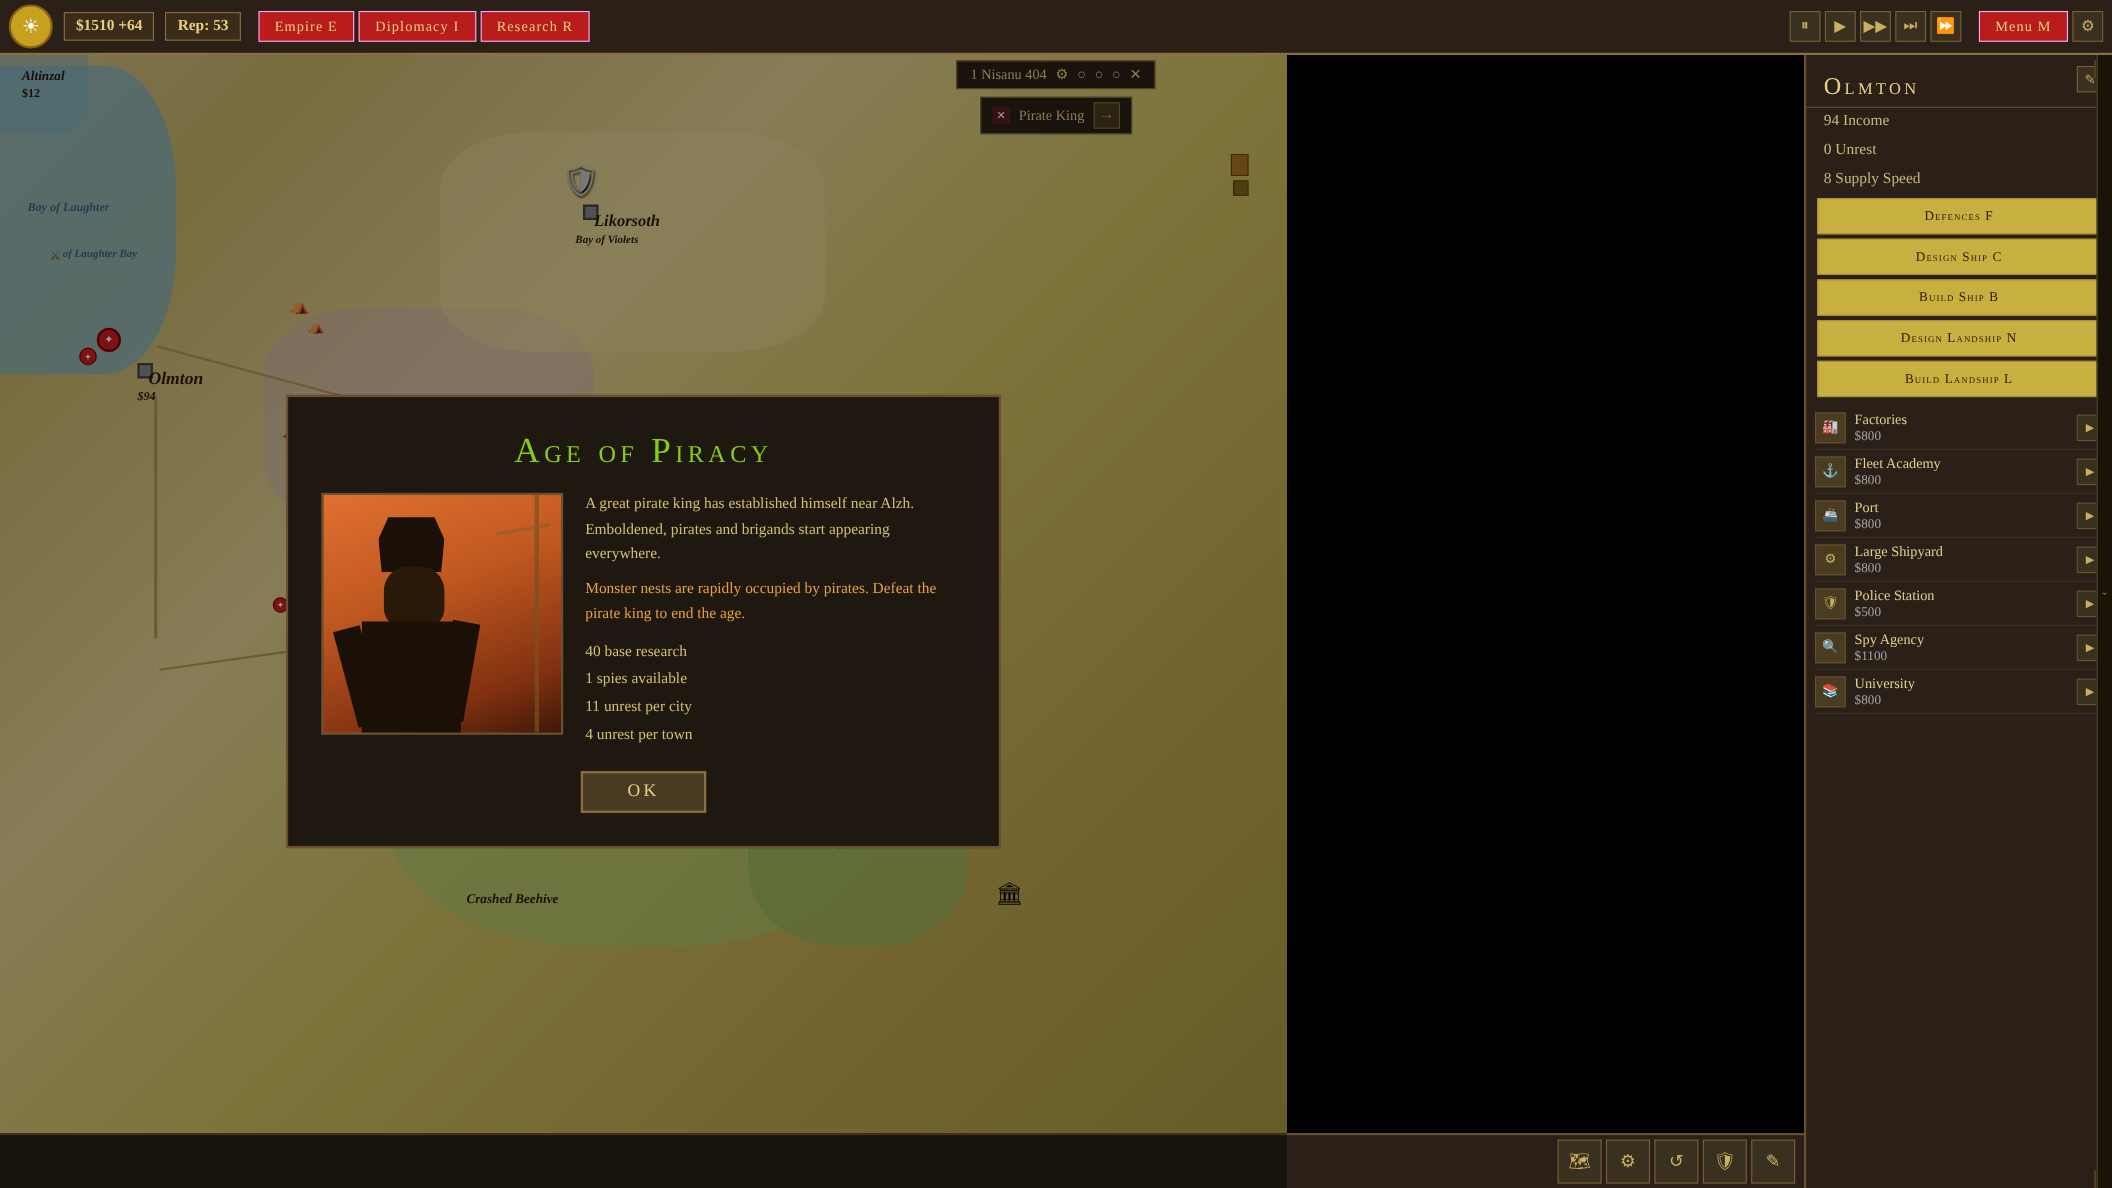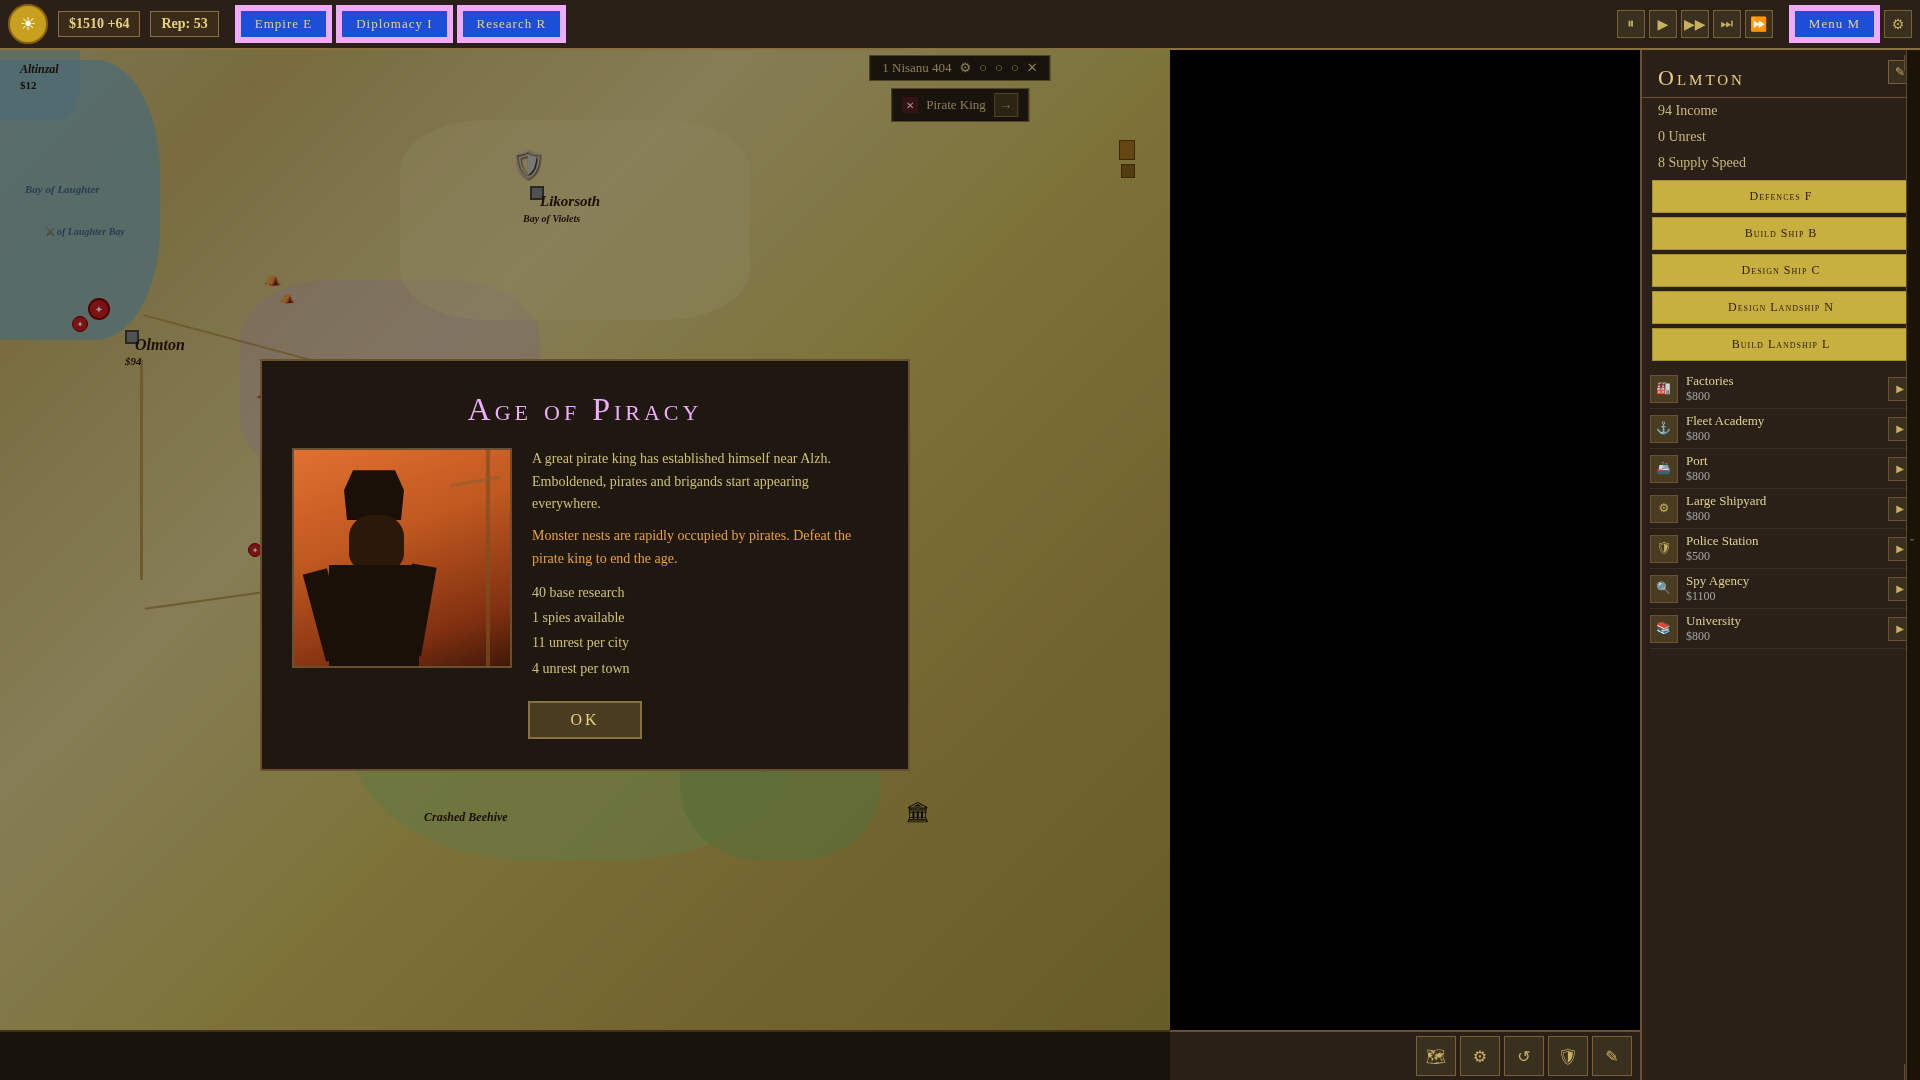--- a/index.html
+++ b/index.html
@@ -58,22 +58,22 @@
       background: #3a2c18;
       border: 1px solid #8a7040;
       color: #e8d080;
       padding: 4px 10px;
       font-size: 14px;
       font-weight: bold;
       margin-left: 6px;
     }
 
     .tb-btn {
-      background: #1d4ed8;
-      border: 6px solid #f0abfc;
+      background: #b91c1c;
+      border: 1px solid #f0abfc;
       color: #e8d080;
       padding: 5px 14px;
       font-size: 13px;
       cursor: pointer;
       font-family: inherit;
       letter-spacing: 1px;
     }
 
     .tb-spacer { flex: 1; }
 
@@ -260,21 +260,21 @@
       width: 650px;
       background: #1e1810;
       border: 2px solid #6a5030;
       padding: 30px;
       position: relative;
     }
 
     .modal-title {
       text-align: center;
       font-size: 32px;
-      color: #f0abfc;
+      color: #84cc16;
       font-variant: small-caps;
       letter-spacing: 4px;
       margin-bottom: 20px;
     }
 
     .modal-content {
       display: flex;
       gap: 20px;
     }
 
@@ -527,22 +527,22 @@
 
 <div id="right-panel">
   <div class="rp-title">Olmton</div>
   <div class="rp-edit-btn">✎</div>
 
   <div class="rp-stat">94 Income</div>
   <div class="rp-stat">0 Unrest</div>
   <div class="rp-stat">8 Supply Speed</div>
 
   <button class="rp-action-btn">Defences F</button>
+  <button class="rp-action-btn">Design Ship C</button>
   <button class="rp-action-btn">Build Ship B</button>
-  <button class="rp-action-btn">Design Ship C</button>
   <button class="rp-action-btn">Design Landship N</button>
   <button class="rp-action-btn">Build Landship L</button>
 
   <div class="rp-buildings">
     <div class="rp-building-row">
       <div class="rp-building-icon">🏭</div>
       <div class="rp-building-info">
         <div class="rp-building-name">Factories</div>
         <div class="rp-building-cost">$800</div>
       </div>

